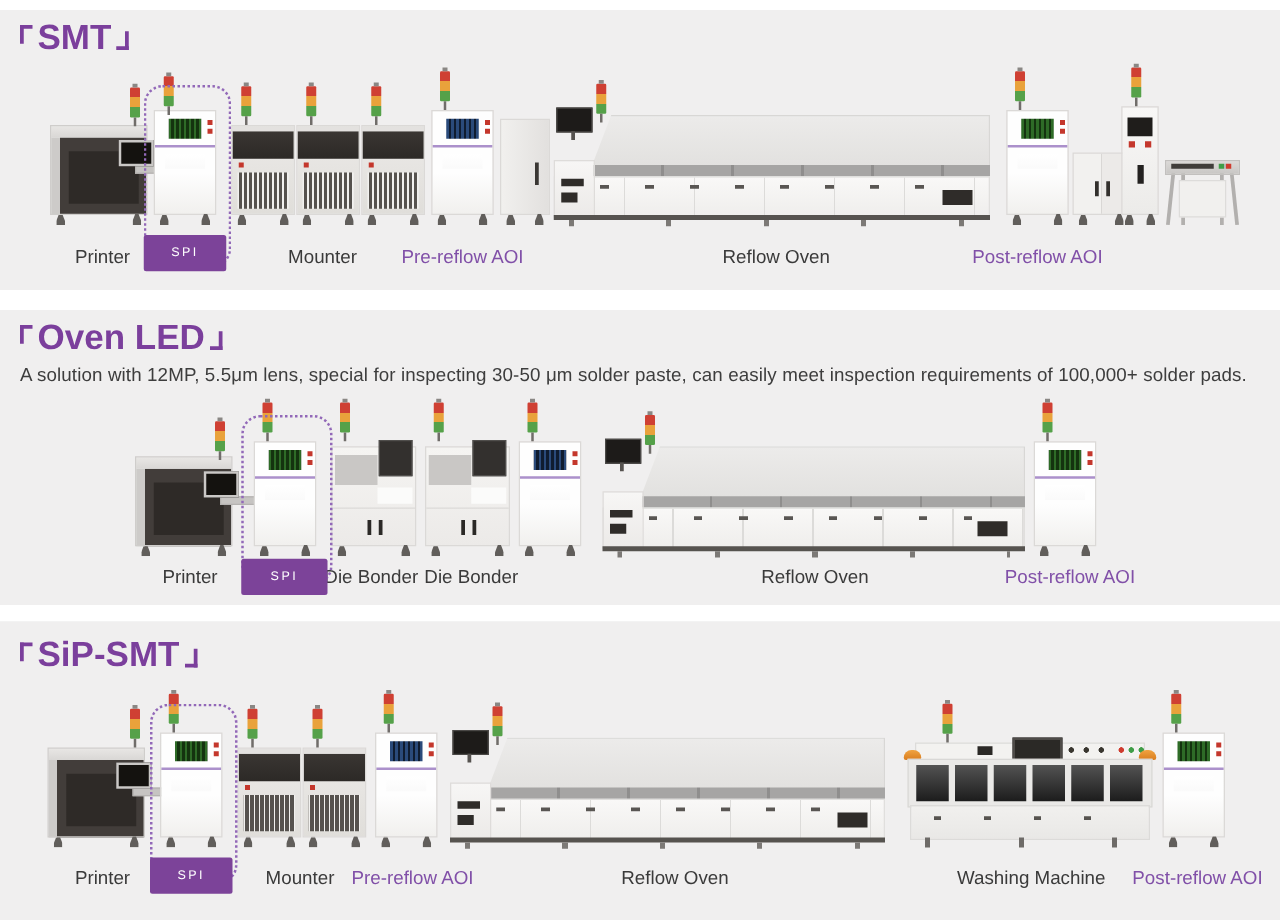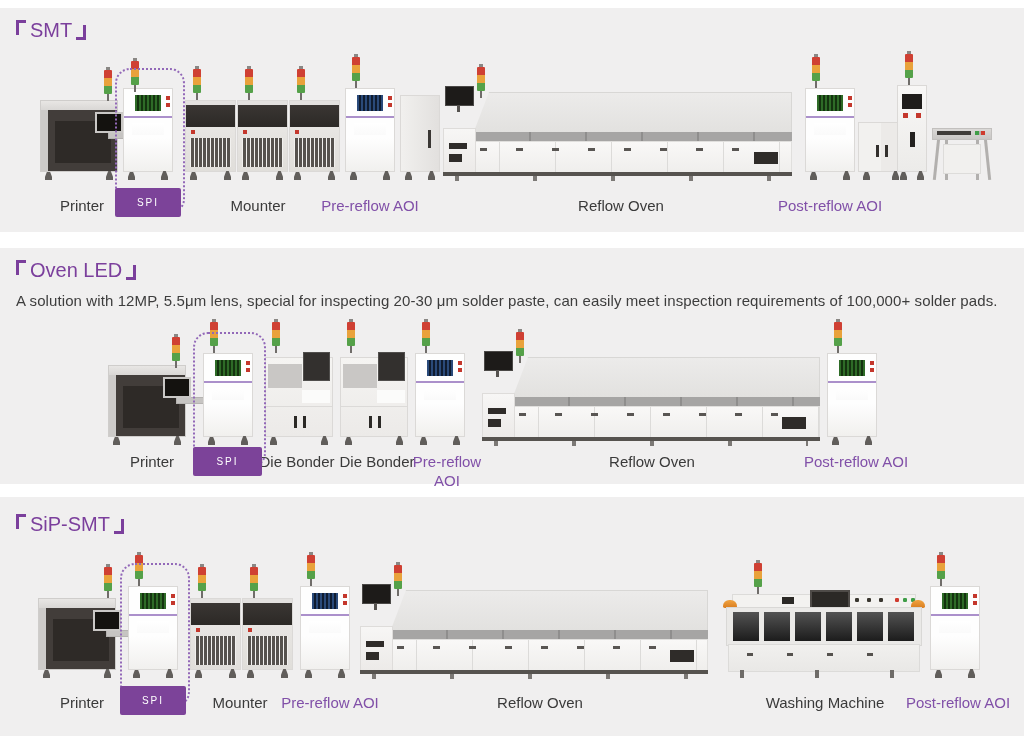--- a/index.html
+++ b/index.html
@@ -5,21 +5,21 @@
   html,body{margin:0;padding:0}
   body{width:1024px;height:736px;background:#ffffff;position:relative;overflow:hidden;
        font-family:"Liberation Sans",sans-serif;}
 
   .panel{position:absolute;left:0;width:1024px;background:#f0efef;}
   #p1{top:8px;height:224px}
   #p2{top:248px;height:236px}
   #p3{top:497px;height:239px}
 
   .ptitle{position:absolute;left:16px;display:flex;align-items:center;gap:4px;
-          font-size:20px;font-weight:normal;color:#7b3f9c;height:24px}
+          font-size:28px;font-weight:bold;color:#7b3f9c;height:24px}
   #p1 .ptitle{top:10px}#p2 .ptitle{top:10px}#p3 .ptitle{top:15px}
   .brk{width:7px;height:12px;display:inline-block}
   .brk.open{border-left:3px solid #7b3f9c;border-top:3px solid #7b3f9c;align-self:flex-start;margin-top:2px}
   .brk.close{border-right:3px solid #7b3f9c;border-bottom:3px solid #7b3f9c;align-self:flex-end;margin-bottom:2px}
 
   .desc{position:absolute;left:16px;top:44px;font-size:15px;color:#3d3d3d;letter-spacing:.1px}
 
   .mlabel{position:absolute;font-size:15px;color:#3a3a3a;text-align:center;line-height:19px}
   .mlabel.purple{color:#8150a8}
 
@@ -252,21 +252,21 @@
   <div class="mlabel" style="left:556px;width:130px;top:188px">Reflow Oven</div>
   <div class="mlabel purple" style="left:765px;width:130px;top:188px">Post-reflow AOI</div>
 </div>
 
 <div class="panel" id="p2">
   <div class="ptitle">
     <span class="brk open"></span>
     <span>Oven LED</span>
     <span class="brk close"></span>
   </div>
-  <div class="desc">A solution with 12MP, 5.5μm lens, special for inspecting 20-30 μm solder paste, can easily meet inspection requirements of 100,000+ solder pads.</div>
+  <div class="desc">A solution with 12MP, 5.5μm lens, special for inspecting 30-50 μm solder paste, can easily meet inspection requirements of 100,000+ solder pads.</div>
 
   <span class="sig" style="left:172px;top:89px"></span>
   <div class="mach m printer" style="left:108px;top:117px">
     <div class="mbody"></div>
     <div class="mon"></div>
     <div class="shelf"></div>
   </div>
 
   <div class="spibox" style="left:193px;top:84px;width:69px;height:132px"></div>
   <span class="sig" style="left:210px;top:74px"></span>
@@ -304,24 +304,20 @@
 
   <span class="sig" style="left:834px;top:74px"></span>
   <div class="mach m aoi" style="left:827px;top:105px">
     <div class="mbody"></div>
   </div>
 
   <div class="mlabel" style="left:112px;width:80px;top:204px">Printer</div>
   <div class="spibadge" style="left:193px;top:199px;width:69px;height:29px">SPI</div>
   <div class="mlabel" style="left:252px;width:90px;top:204px">Die Bonder</div>
   <div class="mlabel" style="left:332px;width:90px;top:204px">Die Bonder</div>
-  <div class="mlabel purple" style="left:397px;width:100px;top:204px">
-    <div>Pre-reflow</div>
-    <div>AOI</div>
-  </div>
   <div class="mlabel" style="left:592px;width:120px;top:204px">Reflow Oven</div>
   <div class="mlabel purple" style="left:791px;width:130px;top:204px">Post-reflow AOI</div>
 </div>
 
 <div class="panel" id="p3">
   <div class="ptitle">
     <span class="brk open"></span>
     <span>SiP-SMT</span>
     <span class="brk close"></span>
   </div>

